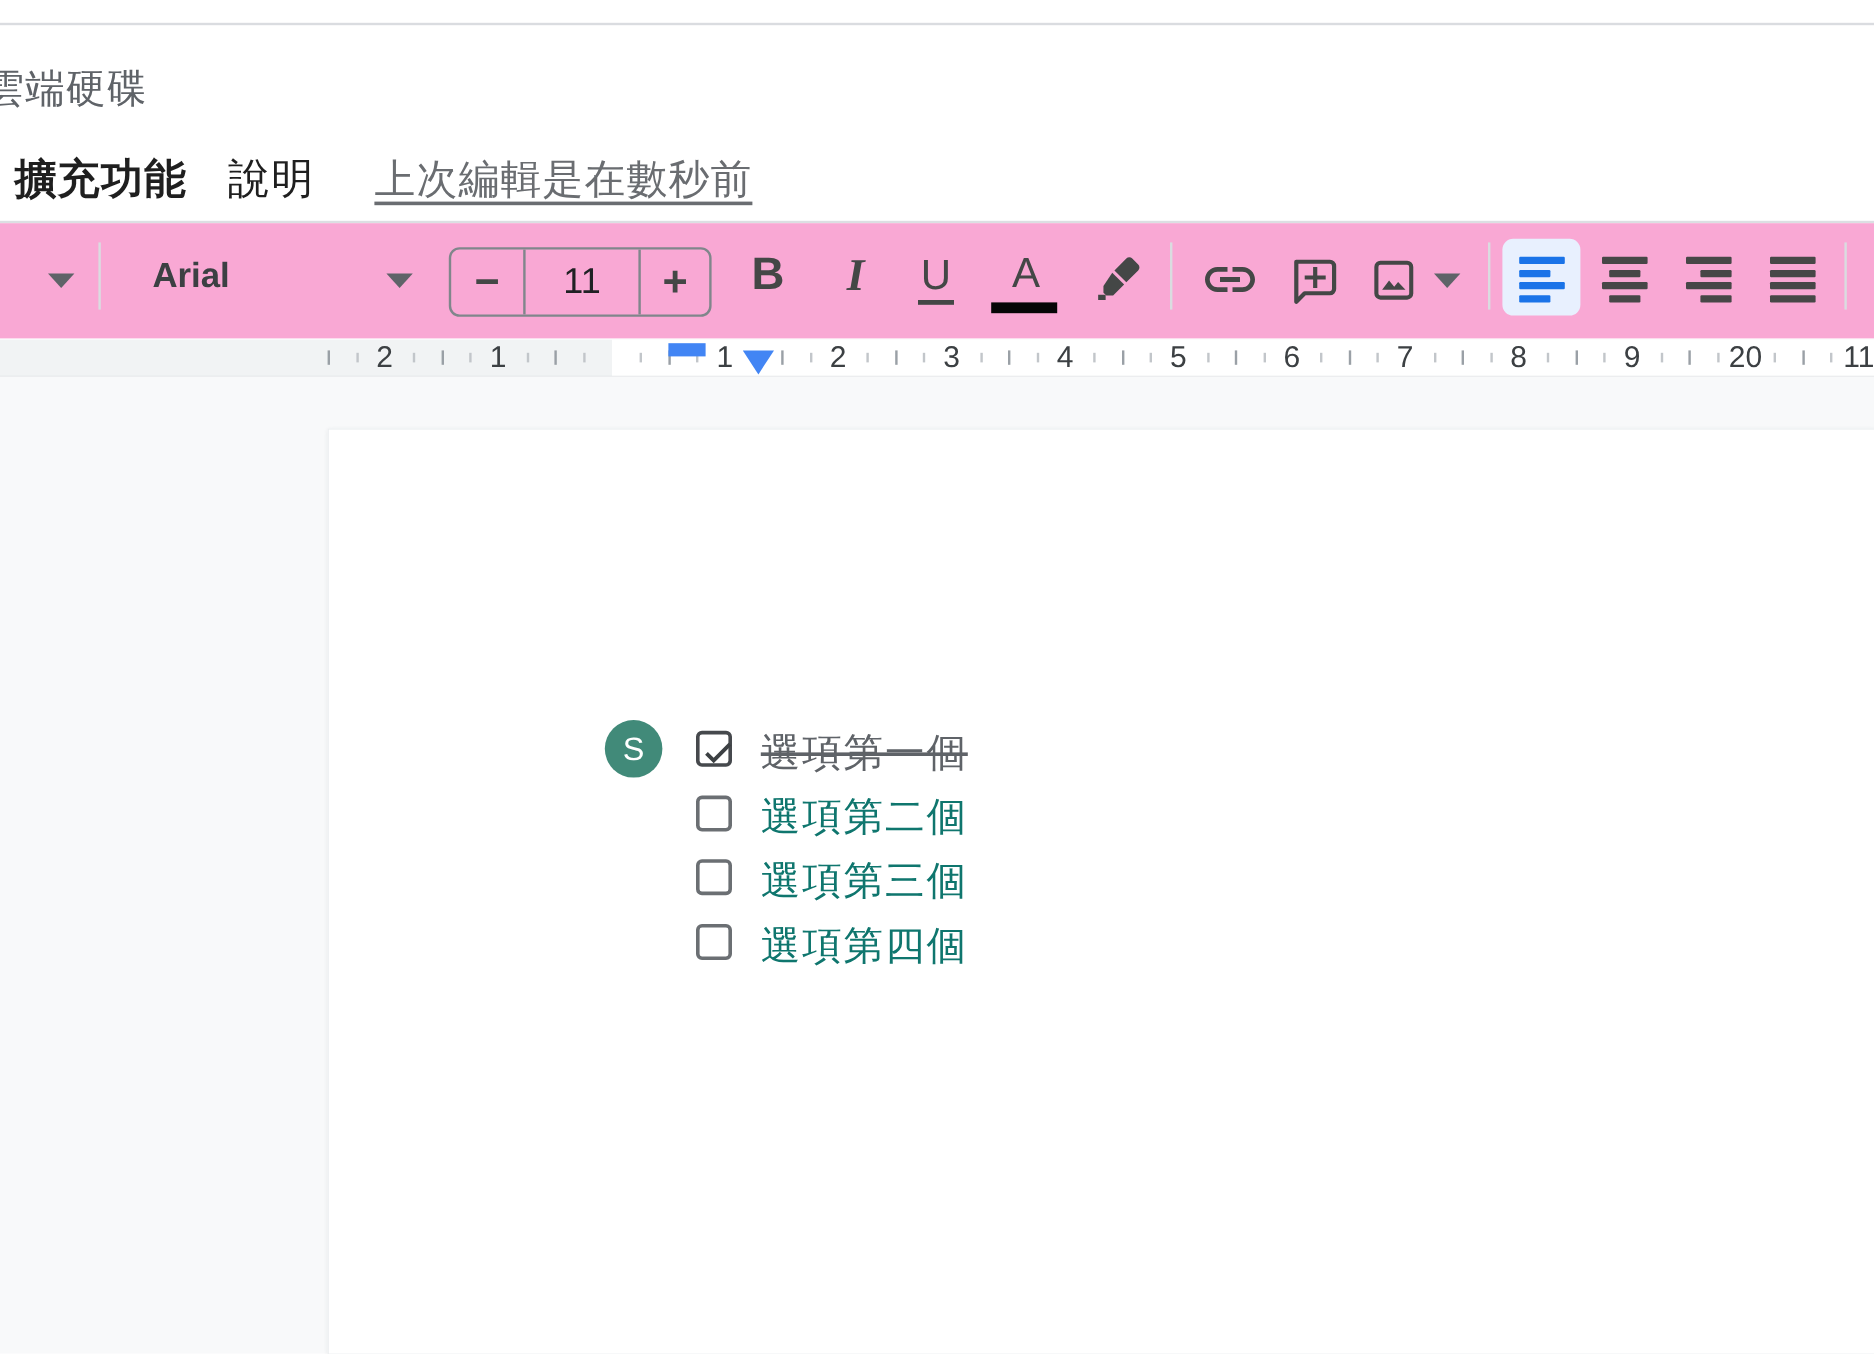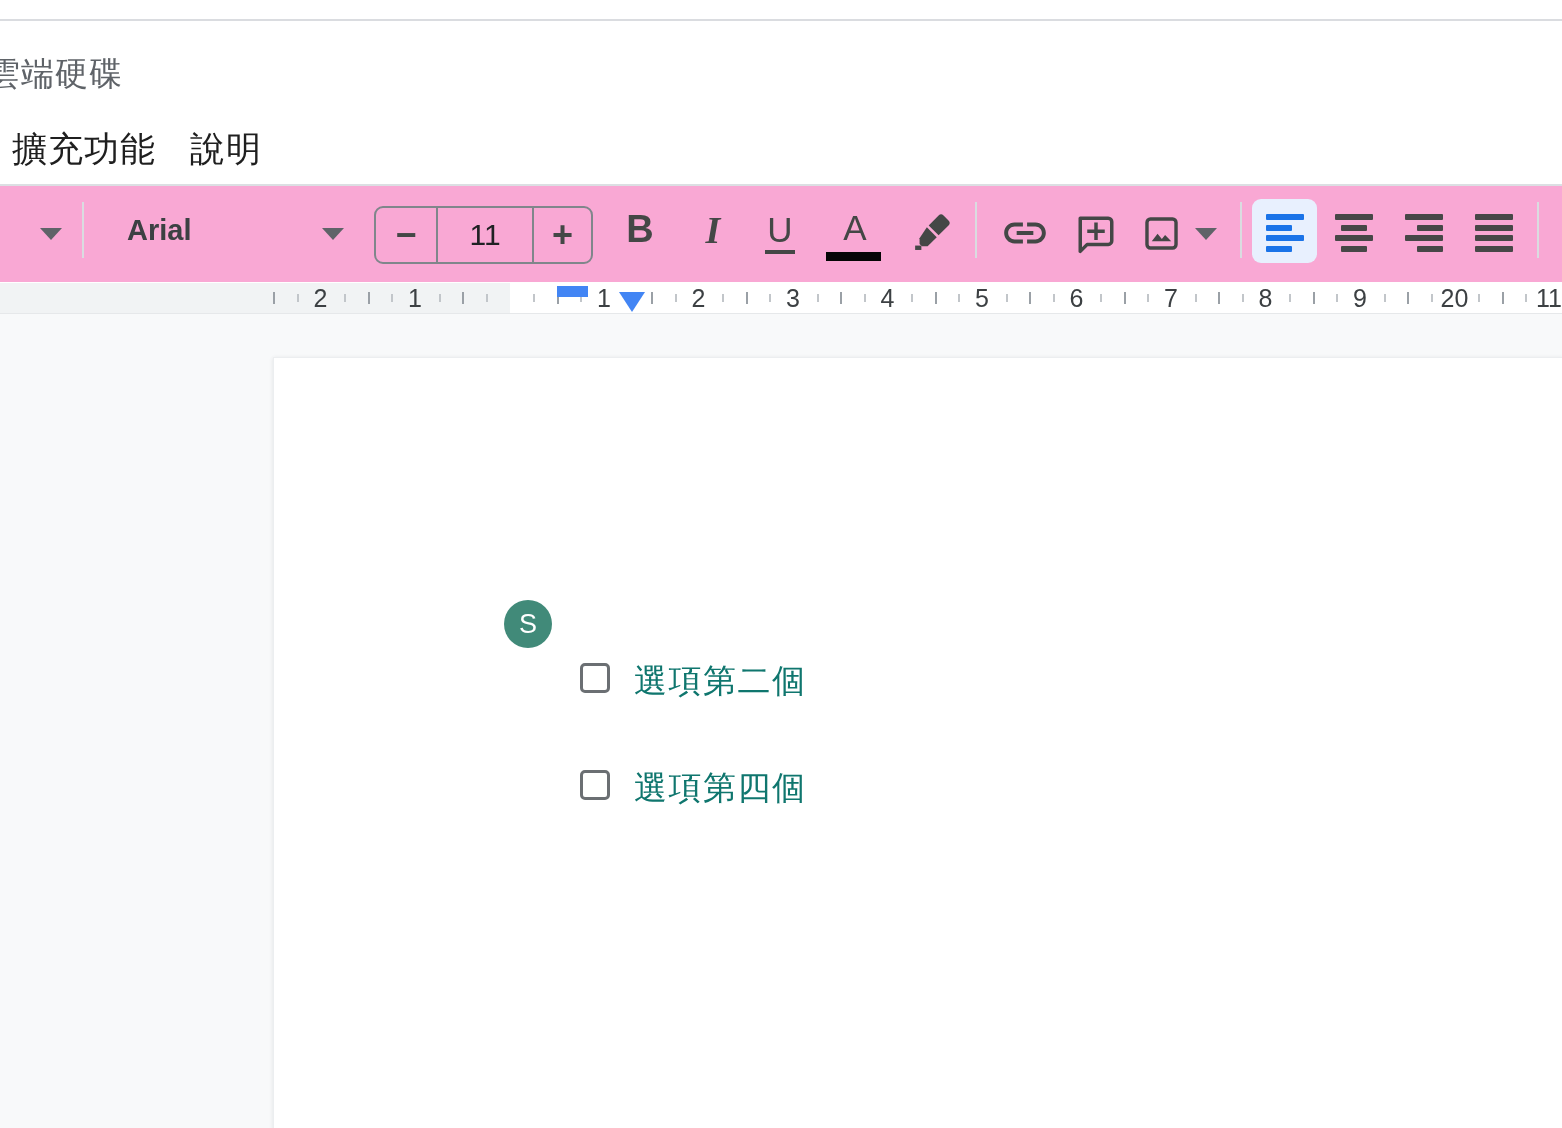--- a/index.html
+++ b/index.html
@@ -8,21 +8,21 @@
   .stage { position:absolute; left:0; top:0; width:1404px; height:1128px; background:#fff; }
 
   
   .topline { position:absolute; left:0; top:19px; width:1562px; height:2px; background:#dadce0; }
   .doc-title { position:absolute; left:-13px; top:52px; font-size:33px; font-weight:500;
     color:#5f6368; letter-spacing:1px; white-space:nowrap; }
 
   .menubar { position:absolute; left:0; top:120px; width:1562px; height:60px; }
   .menu-item { position:absolute; top:6px; font-size:35px; font-weight:500; color:#1f1f1f;
     letter-spacing:1px; white-space:nowrap; cursor:default; }
-  .menu-ext { left:12px; }
+  .menu-ext { left:12px;font-weight:bold; }
   .menu-help { left:190px; }
   .last-edit { position:absolute; left:312px; top:7px; font-size:34px; font-weight:400;
     color:#6a6d71; letter-spacing:1px; text-decoration:underline;
     text-underline-offset:7px; white-space:nowrap; }
 
   .menu-divider { position:absolute; left:0; top:184px; width:1562px; height:2px; background:#dcdfe3; }
 
   
   .toolbar { position:absolute; left:0; top:186px; width:1562px; height:96px; background:#f9a8d4; }
   .tb-sep { position:absolute; top:16px; width:2px; height:56px; background:#dadce0; }
@@ -93,20 +93,21 @@
 <body>
 
 <div class="stage">
 
   <div class="topline"></div>
   <div class="doc-title">雲端硬碟</div>
 
   <div class="menubar">
     <span class="menu-item menu-ext">擴充功能</span>
     <span class="menu-item menu-help">說明</span>
+    <span class="last-edit">上次編輯是在數秒前</span>
   </div>
   <div class="menu-divider"></div>
 
   <div class="toolbar">
     <div class="caret" style="left:40px; top:42px;"></div>
     <div class="tb-sep" style="left:82px;"></div>
 
     <span class="font-name">Arial</span>
     <div class="caret" style="left:322px; top:42px;"></div>
 
@@ -242,22 +243,34 @@
     <div class="indent-bar"></div>
     <div class="indent-tri"></div>
   </div>
 
   <div class="canvas">
     <div class="page"></div>
   </div>
 
   <div class="avatar" style="background: rgb(65, 138, 121);">S</div>
 
+  <div class="check-row row-0 checked">
+    <span class="cbox">
+        <svg width="32" height="32" viewBox="0 0 24 24">
+          <path d="M9.55 16.1 5.9 12.45l-1.7 1.7 5.35 5.35L20.6 8.45l-1.7-1.7z" fill="#3c4043"></path>
+        </svg>
+      </span>
+    <span class="ctext">選項第一個</span>
+  </div>
   <div class="check-row row-1">
     <span class="cbox"></span>
     <span class="ctext">選項第二個</span>
   </div>
+  <div class="check-row row-2">
+    <span class="cbox"></span>
+    <span class="ctext">選項第三個</span>
+  </div>
   <div class="check-row row-3">
     <span class="cbox"></span>
     <span class="ctext">選項第四個</span>
   </div>
 
 </div>
 
 </body></html>

